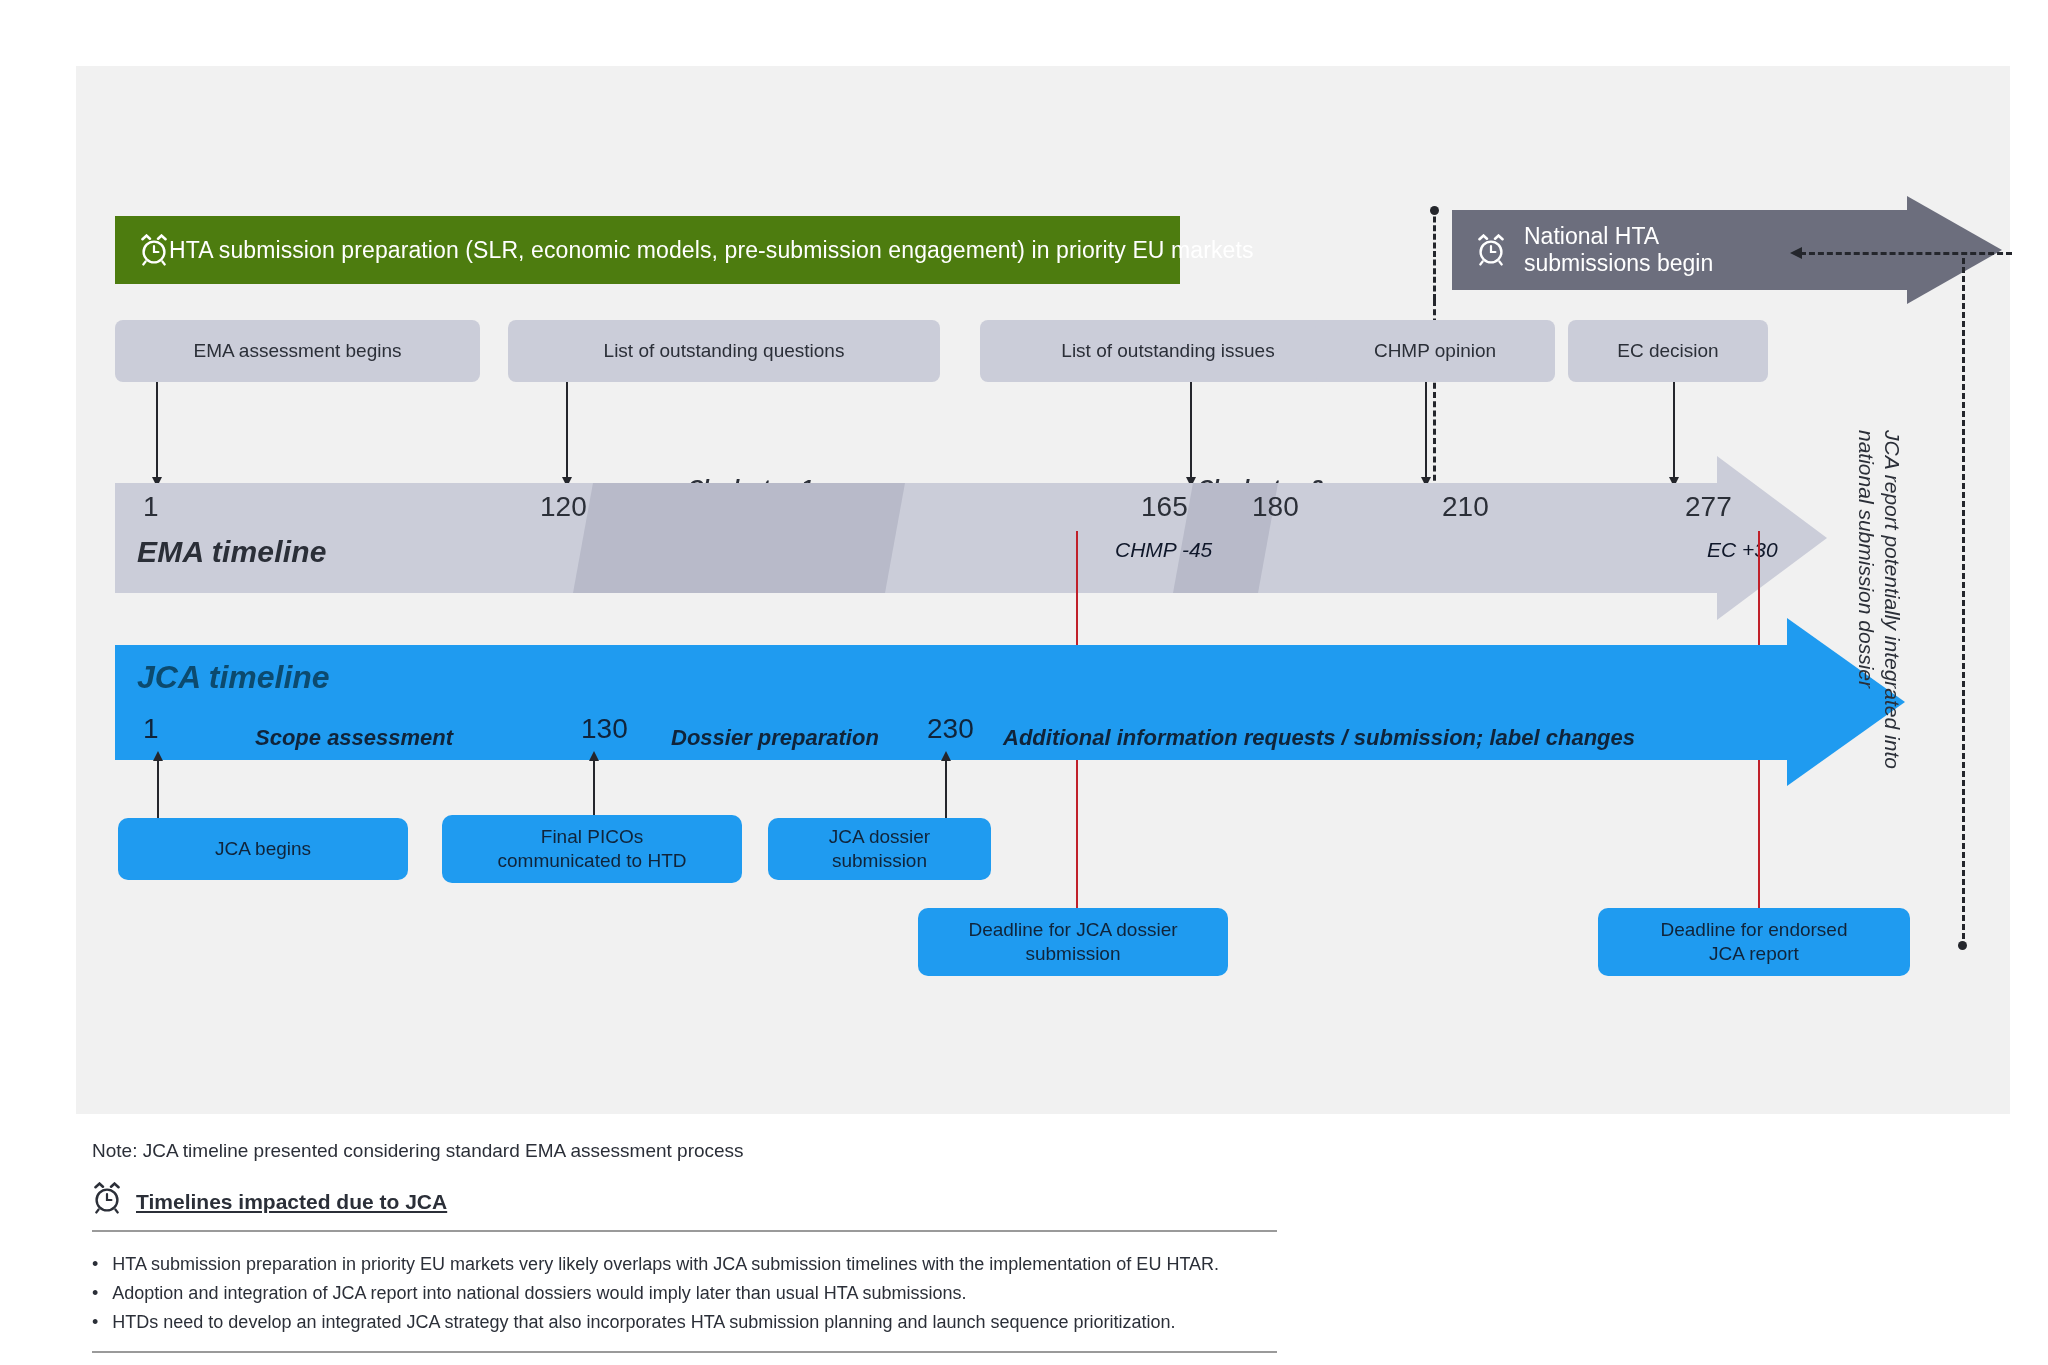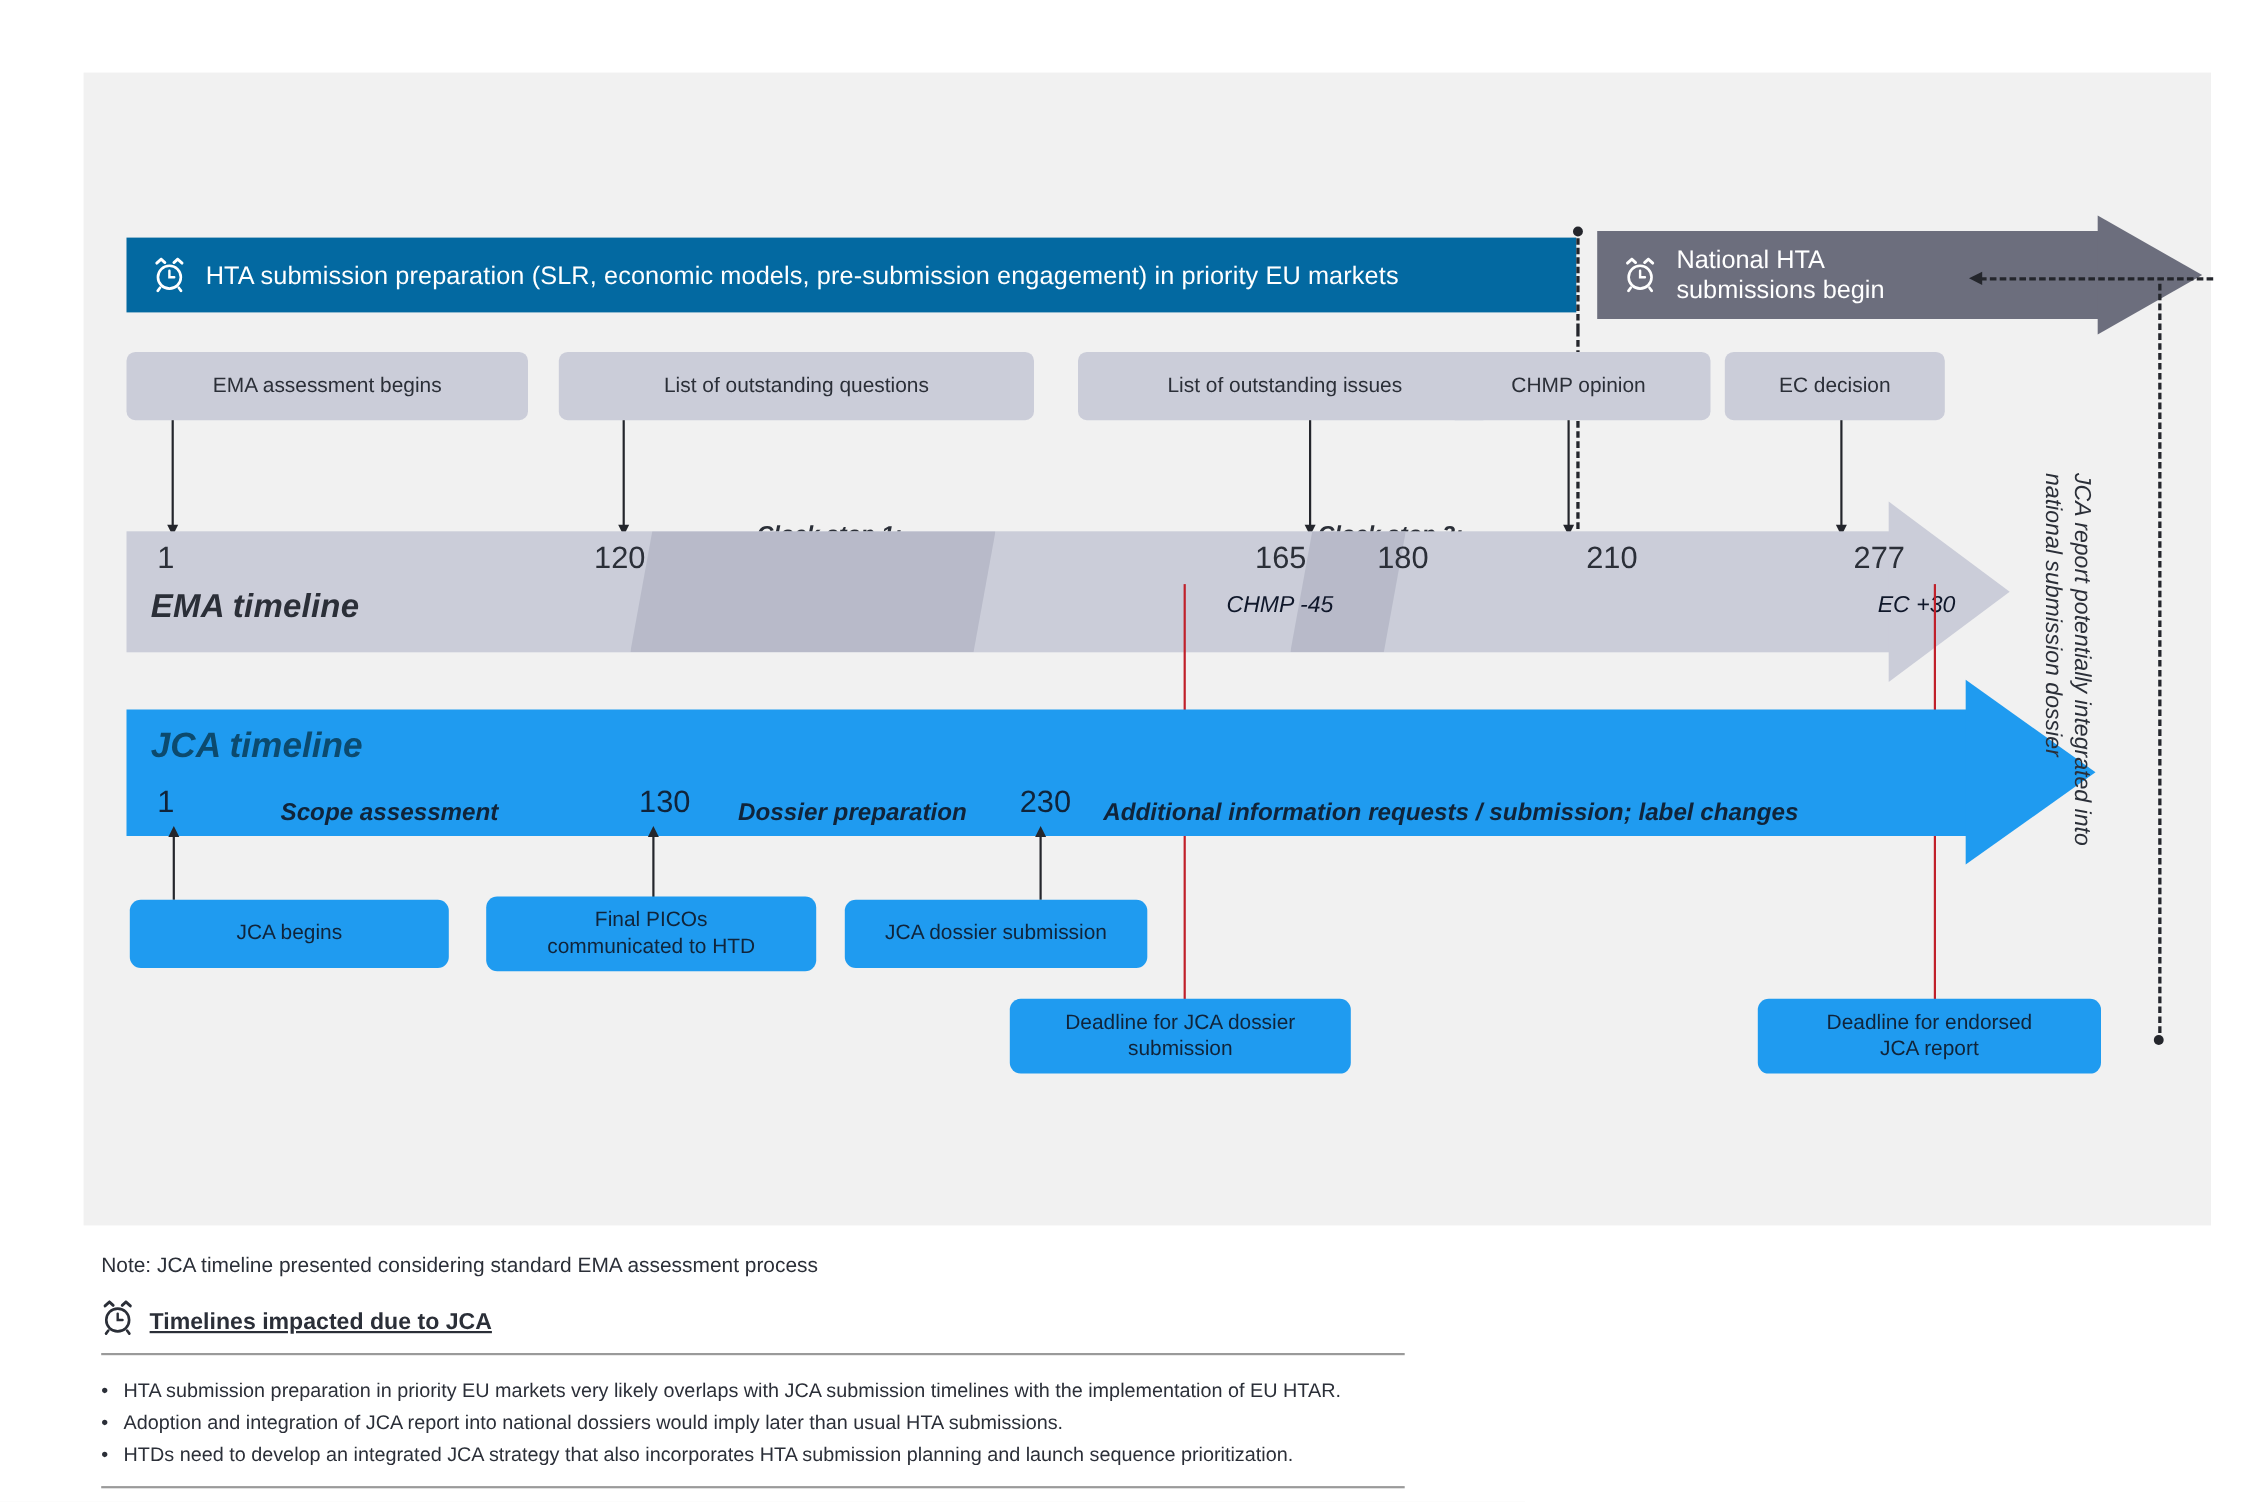--- a/index.html
+++ b/index.html
@@ -11,22 +11,22 @@
   #stage{position:absolute;inset:0;}
 
   
   .panel{
     position:absolute;left:76px;top:66px;width:1934px;height:1048px;
     background:#f1f1f1;
   }
 
   
   .hta-bar{
-    position:absolute;left:115px;top:216px;width:1318px;height:68px;
-    background:#0369a1;display:flex;align-items:center;gap:18px;
+    position:absolute;left:115px;top:216px;width:1065px;height:68px;
+    background:#4d7c0f;display:flex;align-items:center;gap:0;
     padding-left:24px;box-sizing:border-box;
   }
   .hta-bar .lbl{color:#ffffff;font-size:23px;letter-spacing:.1px;white-space:nowrap;}
 
   .nat-arrow{
     position:absolute;left:1452px;top:196px;width:550px;height:108px;
   }
   .nat-arrow .body{
     position:absolute;left:0;top:14px;width:463px;height:80px;background:#6c6e7d;
   }
@@ -291,21 +291,21 @@
       <div class="arwup"></div>
     </div>
 
   <div class="bchip" style="left:118px;top:818px;width:290px;">
     <span>JCA begins</span>
   </div>
   <div class="bchip tall" style="left:442px;top:815px;width:300px;white-space:pre-line;">
     <span>Final PICOs
 communicated to HTD</span>
   </div>
-  <div class="bchip" style="left:768px;top:818px;width:275px;">
+  <div class="bchip" style="left:768px;top:818px;width:223px;">
     <span>JCA dossier submission</span>
   </div>
 
   <div class="bchip tall" style="left:918px;top:908px;width:310px;white-space:pre-line;">
     <span>Deadline for JCA dossier
 submission</span>
   </div>
   <div class="bchip tall" style="left:1598px;top:908px;width:312px;white-space:pre-line;">
     <span>Deadline for endorsed
 JCA report</span>

